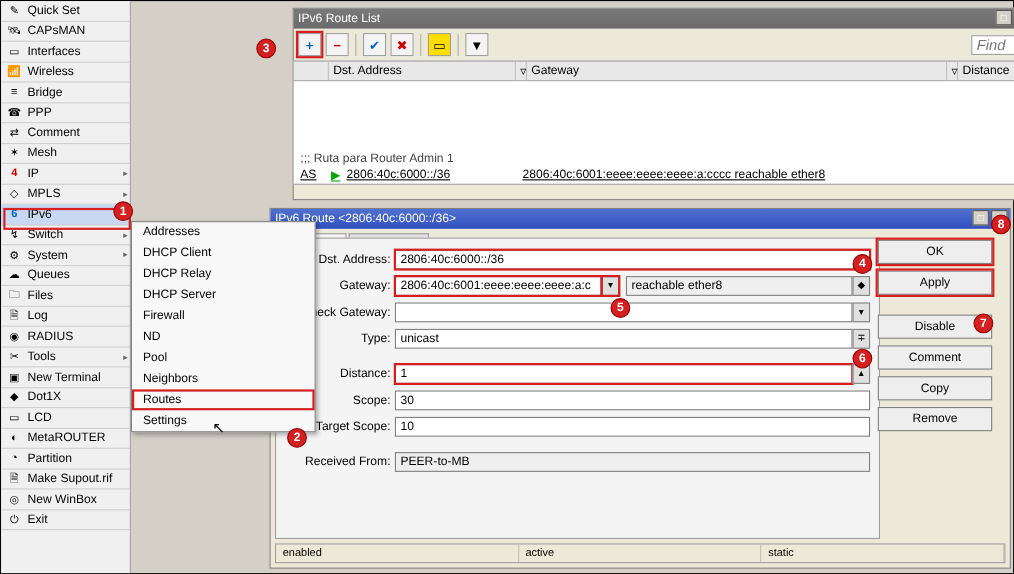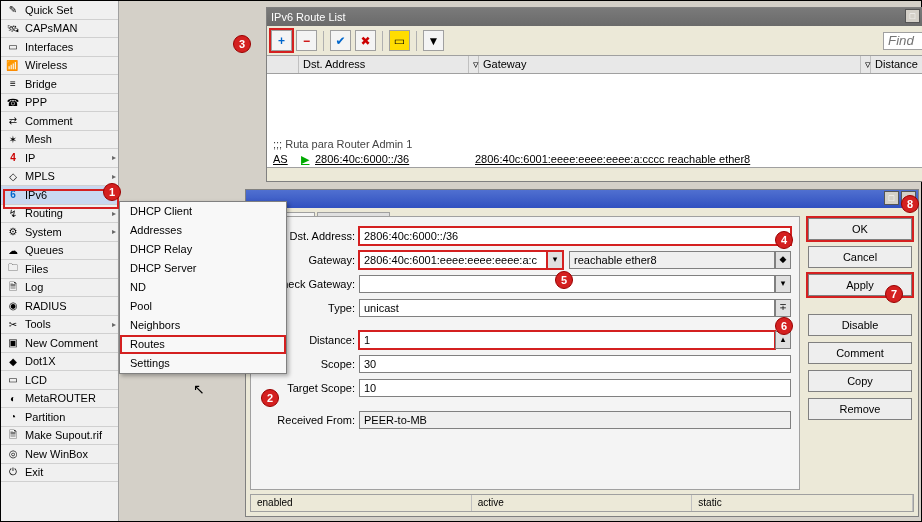--- a/index.html
+++ b/index.html
@@ -227,21 +227,21 @@
     border: 1px solid #808080;
     background: #e0e0e0;
     text-align: center;
     line-height: 14px;
     font-size: 9px;
     cursor: pointer;
   }
   .hl { outline: 2px solid #d42020; outline-offset: -1px; }
   .side-buttons {
     position: absolute;
-    right: 6px; top: 28px;
+    right: 16px; top: 28px;
     width: 104px;
     display: flex;
     flex-direction: column;
     gap: 6px;
   }
   .side-btn {
     height: 22px;
     border: 1px solid #808080;
     background: #eee;
     text-align: center;
@@ -327,21 +327,21 @@
         <span>MPLS</span>
         <span class="expand">▸</span>
       </div>
     <div class="menu-item sel">
         <span class="icn" style="color:#06c;font-weight:bold">6</span>
         <span>IPv6</span>
         <span class="expand">▸</span>
       </div>
     <div class="menu-item">
         <span class="icn">↯</span>
-        <span>Routing</span>
+        <span>Switch</span>
         <span class="expand">▸</span>
       </div>
     <div class="menu-item">
         <span class="icn">⚙</span>
         <span>System</span>
         <span class="expand">▸</span>
       </div>
     <div class="menu-item">
         <span class="icn">☁</span>
         <span>Queues</span>
@@ -358,21 +358,21 @@
         <span class="icn">◉</span>
         <span>RADIUS</span>
       </div>
     <div class="menu-item">
         <span class="icn">✂</span>
         <span>Tools</span>
         <span class="expand">▸</span>
       </div>
     <div class="menu-item">
         <span class="icn">▣</span>
-        <span>New Comment</span>
+        <span>New Terminal</span>
       </div>
     <div class="menu-item">
         <span class="icn">◆</span>
         <span>Dot1X</span>
       </div>
     <div class="menu-item">
         <span class="icn">▭</span>
         <span>LCD</span>
       </div>
     <div class="menu-item">
@@ -393,24 +393,25 @@
       </div>
     <div class="menu-item">
         <span class="icn">⏻</span>
         <span>Exit</span>
       </div>
   </div>
 
   <div class="redbox" style="left:2px;top:188px;width:116px;height:20px"></div>
 
   <div class="submenu">
+    <div class="submenu-item"><span>Addresses</span></div>
     <div class="submenu-item"><span>DHCP Client</span></div>
-    <div class="submenu-item"><span>Addresses</span></div>
     <div class="submenu-item"><span>DHCP Relay</span></div>
     <div class="submenu-item"><span>DHCP Server</span></div>
+    <div class="submenu-item"><span>Firewall</span></div>
     <div class="submenu-item"><span>ND</span></div>
     <div class="submenu-item"><span>Pool</span></div>
     <div class="submenu-item"><span>Neighbors</span></div>
     <div class="submenu-item boxed"><span>Routes</span></div>
     <div class="submenu-item"><span>Settings</span></div>
   </div>
   <span class="cursor">↖</span>
 
   <div class="window win-routelist">
     <div class="title-bar">
@@ -449,20 +450,21 @@
           <div class="c" style="width:14px;color:#0a0">▶</div>
           <div class="c" style="width:160px">2806:40c:6000::/36</div>
           <div class="c" style="flex:1">2806:40c:6001:eeee:eeee:eeee:a:cccc reachable ether8</div>
         </div>
       </div>
     </div>
   </div>
 
   <div class="window win-route">
     <div class="title-bar active">
+      <span>IPv6 Route &lt;2806:40c:6000::/36&gt;</span>
       <div class="title-ctrls">
         <div class="title-btn">□</div>
         <div class="title-btn">✕</div>
       </div>
     </div>
     <div class="tabs">
       <div class="tab active">General</div>
       <div class="tab">Attributes</div>
     </div>
 
@@ -502,21 +504,20 @@
         <input class="form-input" value="10" style="">
       </div>
       <div class="form-row" style="margin-top:14px">
         <label>Received From:</label>
         <input class="form-input ro" value="PEER-to-MB" style="">
       </div>
     </div>
 
     <div class="side-buttons">
       <div class="side-btn hl-red">OK</div>
-      <div class="side-btn">Cancel</div>
       <div class="side-btn hl-red">Apply</div>
       <div style="height:6px"></div>
       <div class="side-btn">Disable</div>
       <div class="side-btn">Comment</div>
       <div class="side-btn">Copy</div>
       <div class="side-btn">Remove</div>
     </div>
 
     <div class="status-bar">
       <div>enabled</div>

